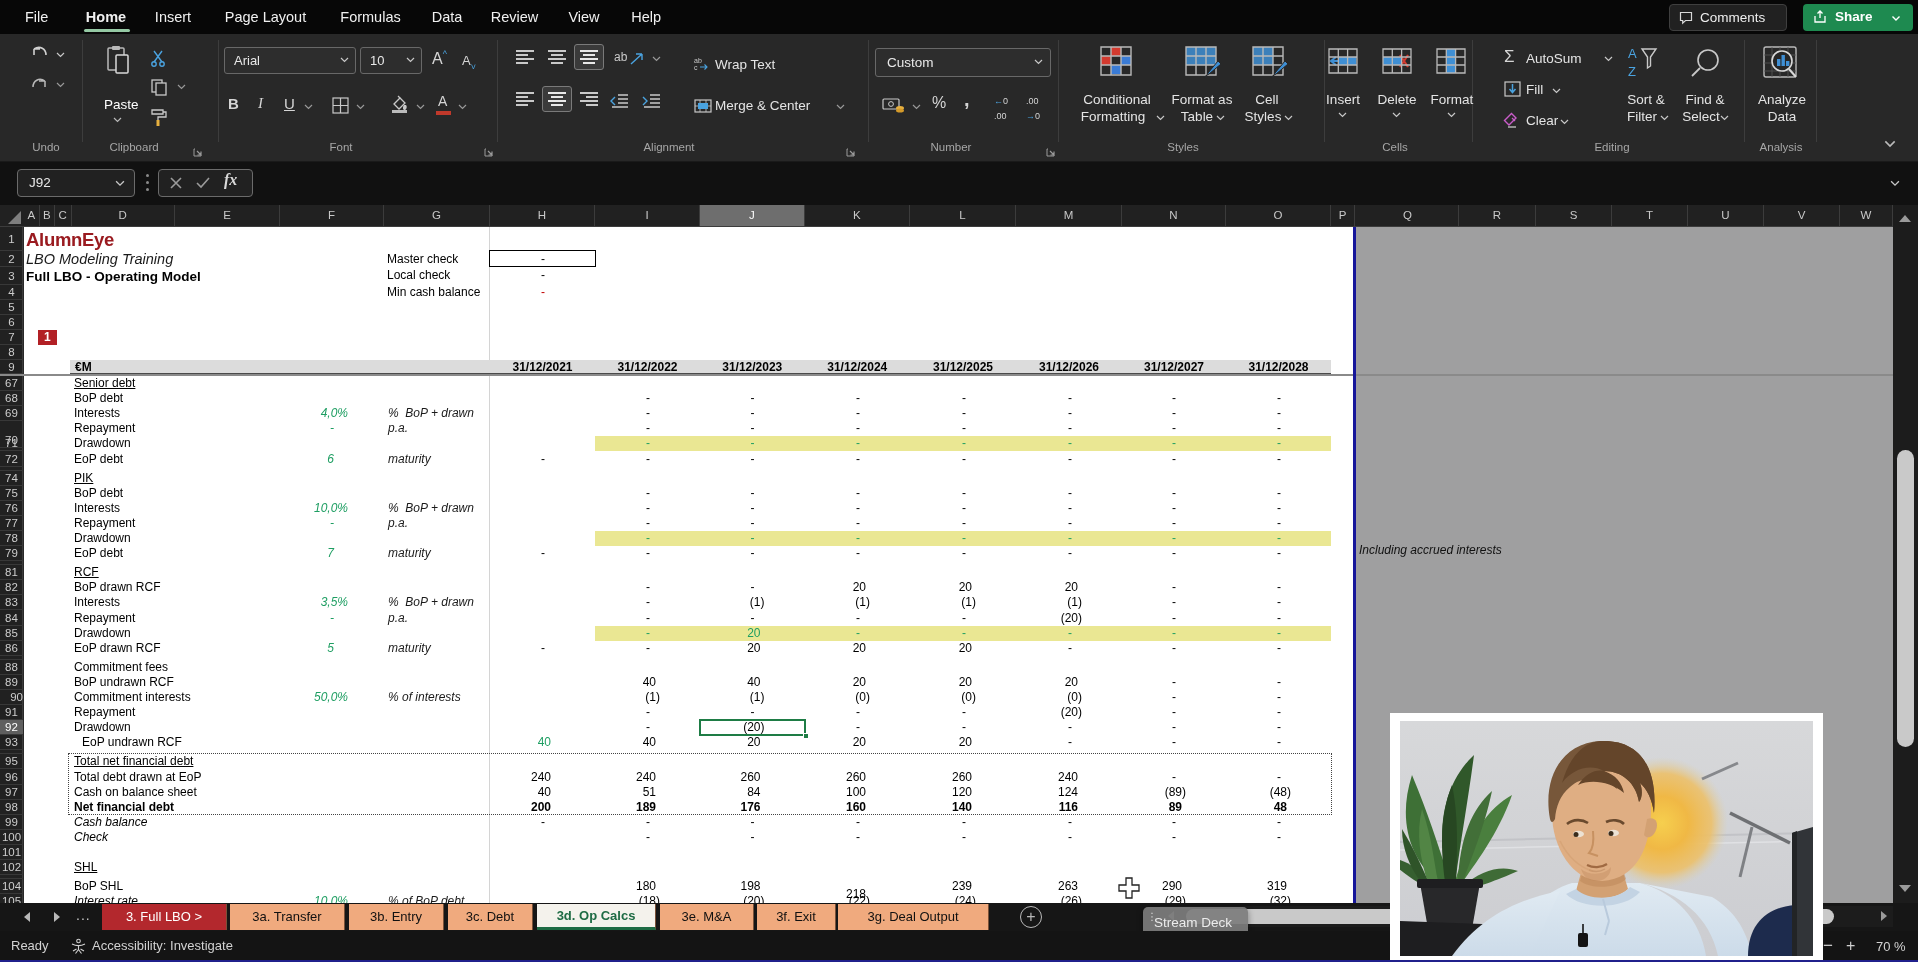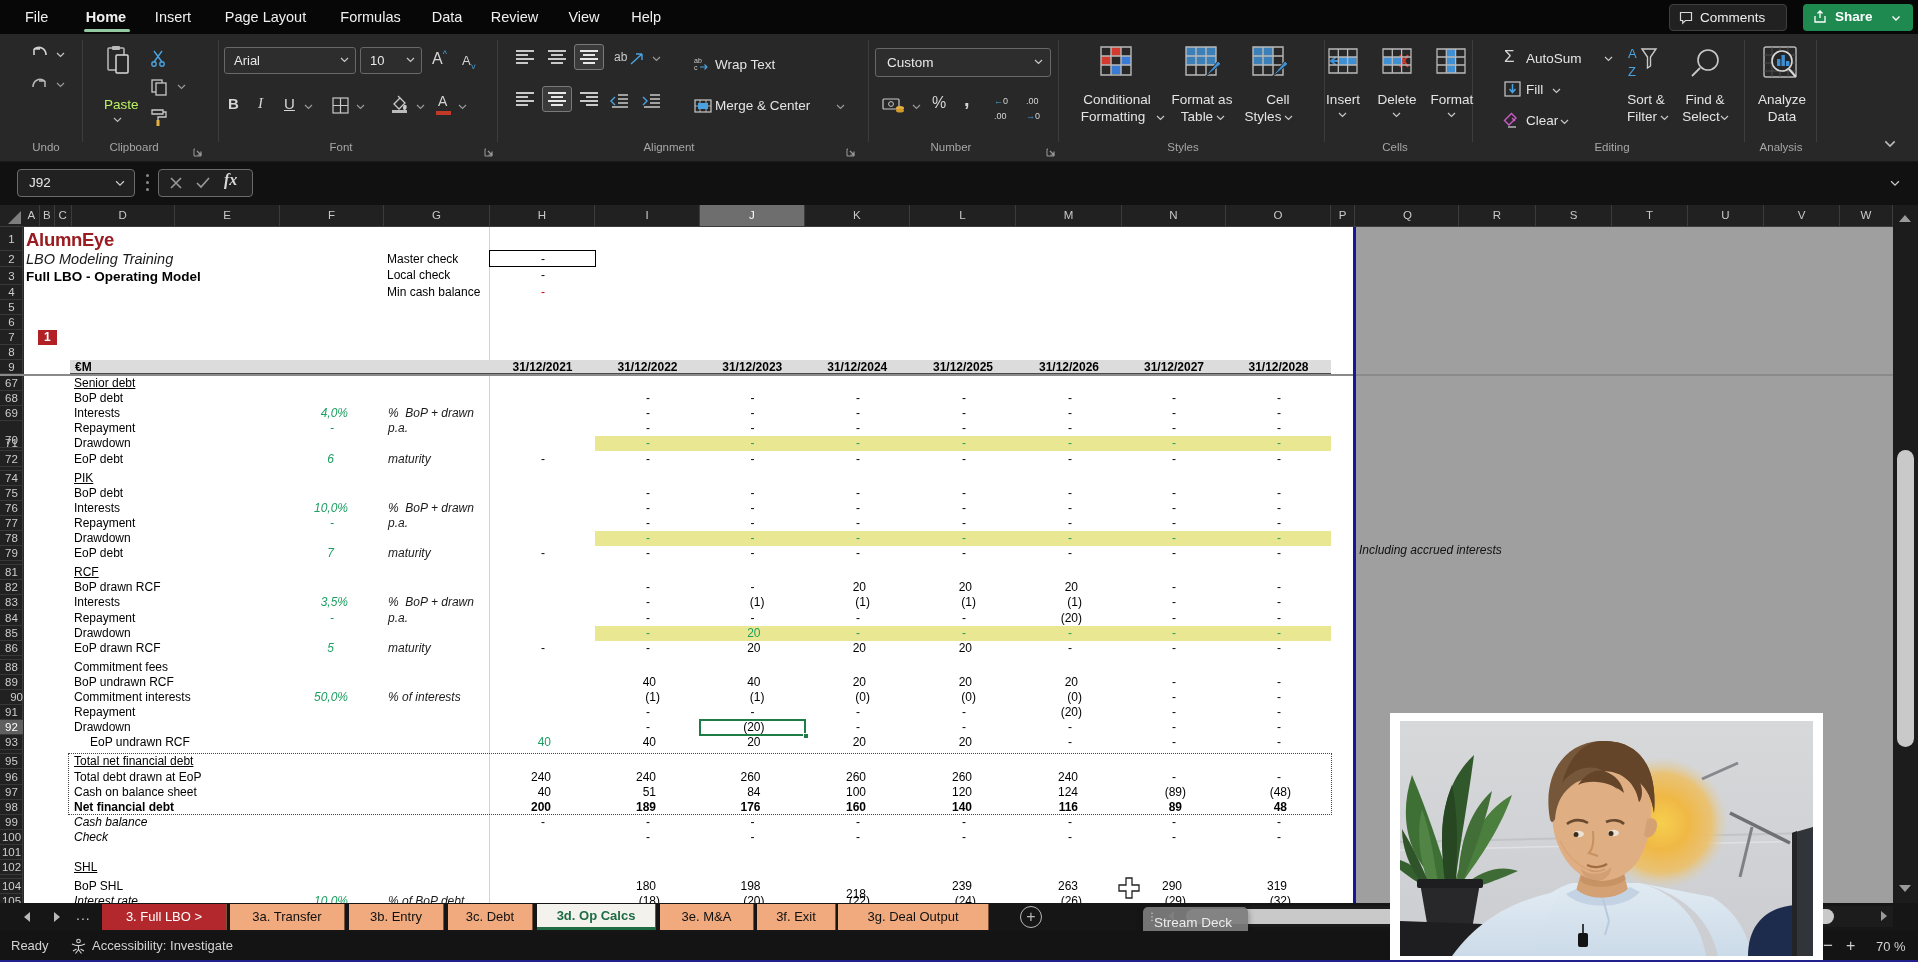--- a/index.html
+++ b/index.html
@@ -100,21 +100,21 @@
       <path d="M14 3 C8 -1 2 3 2 9 M14 3 l0 6 M14 3 l-6 0" fill="none" stroke="#b8b8b8" stroke-width="1.5"></path>
     </svg>
 <svg width="9" height="6" viewBox="0 0 9 6" style="position:absolute;left:56px;top:82px;">
       <path d="M1 1 L4.5 4.5 L8 1" fill="none" stroke="#999" stroke-width="1.2"></path>
     </svg>
 <svg width="26" height="30" viewBox="0 0 26 30" style="position:absolute;left:105px;top:45px;">
 <rect x="3" y="3" width="16" height="22" rx="1" fill="none" stroke="#b9b9b9" stroke-width="1.5"></rect>
 <rect x="7" y="1" width="8" height="4" rx="1" fill="#b9b9b9"></rect>
 <rect x="11" y="10" width="12" height="18" rx="1" fill="#262626" stroke="#d9d9d9" stroke-width="1.5"></rect>
     </svg>
-<div class="rtxt" style="left:104px;top:97px;color:#bef264;">Paste</div>
+<div class="rtxt" style="left:104px;top:97px;color:#ffffff;">Paste</div>
 <svg width="9" height="6" viewBox="0 0 9 6" style="position:absolute;left:113px;top:117px;">
       <path d="M1 1 L4.5 4.5 L8 1" fill="none" stroke="#b9b9b9" stroke-width="1.2"></path>
     </svg>
 <svg width="18" height="18" viewBox="0 0 18 18" style="position:absolute;left:150px;top:49px;">
       <path d="M4 2 L12 13 M12 2 L4 13" stroke="#4aa3e0" stroke-width="1.4" fill="none"></path>
       <circle cx="4" cy="15" r="2.2" fill="none" stroke="#4aa3e0" stroke-width="1.4"></circle>
       <circle cx="12" cy="15" r="2.2" fill="none" stroke="#4aa3e0" stroke-width="1.4"></circle>
     </svg>
 <svg width="18" height="18" viewBox="0 0 18 18" style="position:absolute;left:150px;top:78px;">
       <rect x="2" y="2" width="10" height="12" fill="none" stroke="#c9c9c9" stroke-width="1.3"></rect>
@@ -262,21 +262,21 @@
 <svg width="9" height="6" viewBox="0 0 9 6" style="position:absolute;left:1216px;top:115px;">
       <path d="M1 1 L4.5 4.5 L8 1" fill="none" stroke="#c8c8c8" stroke-width="1.2"></path>
     </svg>
 <svg width="34" height="34" viewBox="0 0 34 34" style="position:absolute;left:1252px;top:46px;">
       <rect x="1" y="1" width="20" height="18" fill="#3f8fd4" opacity="0.85"></rect>
       <path d="M1 1 h30 v28 h-30 z M1 10 h30 M1 19 h30 M11 1 v28 M21 1 v28" stroke="#b9b9b9" stroke-width="1.4" fill="none"></path>
     </svg>
 <svg width="22" height="22" viewBox="0 0 22 22" style="position:absolute;left:1269px;top:58px;">
       <path d="M2 20 c2 -1 3 -3 4 -5 l10 -12 3 3 -12 10 c-2 1 -4 2 -5 4z" fill="#3f8fd4" stroke="#262626" stroke-width="1"></path>
     </svg>
-<div class="rtxt2" style="left:1267px;top:92px;margin-left:11px;">Cell</div>
+<div class="rtxt2" style="left:1267px;top:92px;">Cell</div>
 <div class="rtxt2" style="left:1263px;top:109px;">Styles</div>
 <svg width="9" height="6" viewBox="0 0 9 6" style="position:absolute;left:1284px;top:115px;">
       <path d="M1 1 L4.5 4.5 L8 1" fill="none" stroke="#c8c8c8" stroke-width="1.2"></path>
     </svg>
 <svg width="30" height="26" viewBox="0 0 30 26" style="position:absolute;left:1328px;top:48px;">
       <rect x="10.3" y="9" width="18" height="8" fill="#3f8fd4"></rect>
       <path d="M3 13 h10 M8 9 l-5 4 5 4" stroke="#3f8fd4" stroke-width="2" fill="none"></path>
       <path d="M1 1 h28 v24 h-28 z M1 9 h28 M1 17 h28 M10.3 1 v24 M19.6 1 v24" stroke="#b9b9b9" stroke-width="1.3" fill="none"></path>
     </svg>
 <div class="rtxt2" style="left:1343px;top:92px;">Insert</div>
@@ -652,21 +652,21 @@
 <div class="cell num" style="left:1122px;top:705.1px;width:104px;padding-right:50px;">-</div>
 <div class="cell num" style="left:1226px;top:705.1px;width:105px;padding-right:50px;">-</div>
 <div class="cell lbl" style="left:72px;top:720.2px;">Drawdown</div>
 <div class="cell num" style="left:595px;top:720.2px;width:105px;padding-right:50px;">-</div>
 <div class="cell num" style="left:700px;top:720.2px;width:104.5px;padding-right:40px;">(20)</div>
 <div class="cell num" style="left:804.5px;top:720.2px;width:105.5px;padding-right:50px;">-</div>
 <div class="cell num" style="left:910px;top:720.2px;width:106px;padding-right:50px;">-</div>
 <div class="cell num" style="left:1016px;top:720.2px;width:106px;padding-right:50px;">-</div>
 <div class="cell num" style="left:1122px;top:720.2px;width:104px;padding-right:50px;">-</div>
 <div class="cell num" style="left:1226px;top:720.2px;width:105px;padding-right:50px;">-</div>
-<div class="cell lbl" style="left:88px;top:735.3px;">EoP undrawn RCF</div>
+<div class="cell lbl" style="left:80px;top:735.3px;">EoP undrawn RCF</div>
 <div class="cell num grn" style="left:490px;top:735.3px;width:105px;padding-right:44px;">40</div>
 <div class="cell num" style="left:595px;top:735.3px;width:105px;padding-right:44px;">40</div>
 <div class="cell num" style="left:700px;top:735.3px;width:104.5px;padding-right:44px;">20</div>
 <div class="cell num" style="left:804.5px;top:735.3px;width:105.5px;padding-right:44px;">20</div>
 <div class="cell num" style="left:910px;top:735.3px;width:106px;padding-right:44px;">20</div>
 <div class="cell num" style="left:1016px;top:735.3px;width:106px;padding-right:50px;">-</div>
 <div class="cell num" style="left:1122px;top:735.3px;width:104px;padding-right:50px;">-</div>
 <div class="cell num" style="left:1226px;top:735.3px;width:105px;padding-right:50px;">-</div>
 <div class="cell lbl und" style="left:72px;top:754.4px;">Total net financial debt</div>
 <div class="cell lbl" style="left:72px;top:769.5px;">Total debt drawn at EoP</div>

